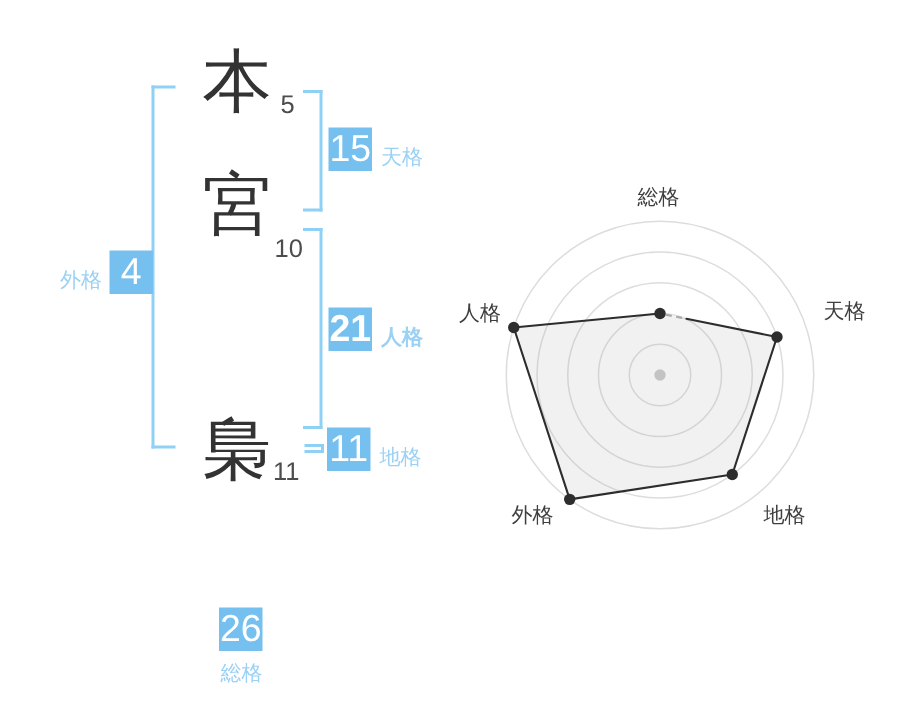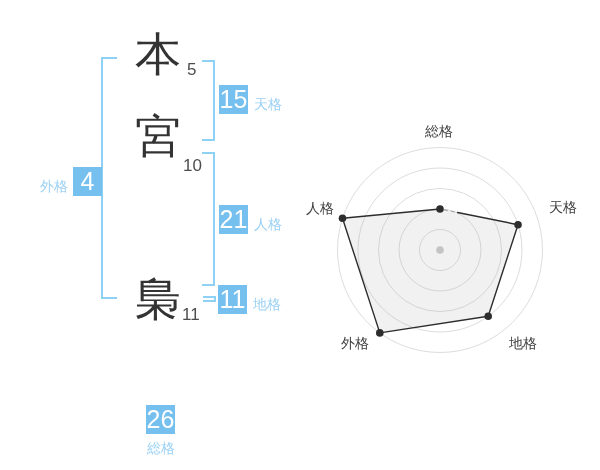--- a/index.html
+++ b/index.html
@@ -31,21 +31,21 @@
   .bracket-chikaku { left:203px; top:296px; width:13px; height:6px;
     border-right-width:2px; border-top-width:2px; border-bottom-width:2px; }
   
   .kaku-group { position:absolute; display:flex; align-items:flex-end; gap:6px; }
   .badge {
     width:29px; height:29px; background:#76c0ef; color:#ffffff;
     font-size:25px; display:flex; align-items:center; justify-content:center;
   }
   .kaku-label { color:#9bd1f4; font-size:14px; white-space:nowrap; }
   .g-tenkaku { left:219px; top:85px;  }
-  .g-jinkaku { left:219px; top:205px; }
+  .g-jinkaku { left:219px; top:205px;font-weight:bold; }
   .g-chikaku { left:218px; top:285px; }
   .g-gaikaku { left:40px;  top:167px; gap:5px; }
   .g-soukaku { left:146px; top:405px;flex-direction:column; }
   
   .radar-wrap { position:absolute; left:290px; top:115px; width:300px; height:250px; }
   svg text { font-family:"Liberation Sans","DejaVu Sans",sans-serif; }
 </style>
 </head>
 <body>
 

